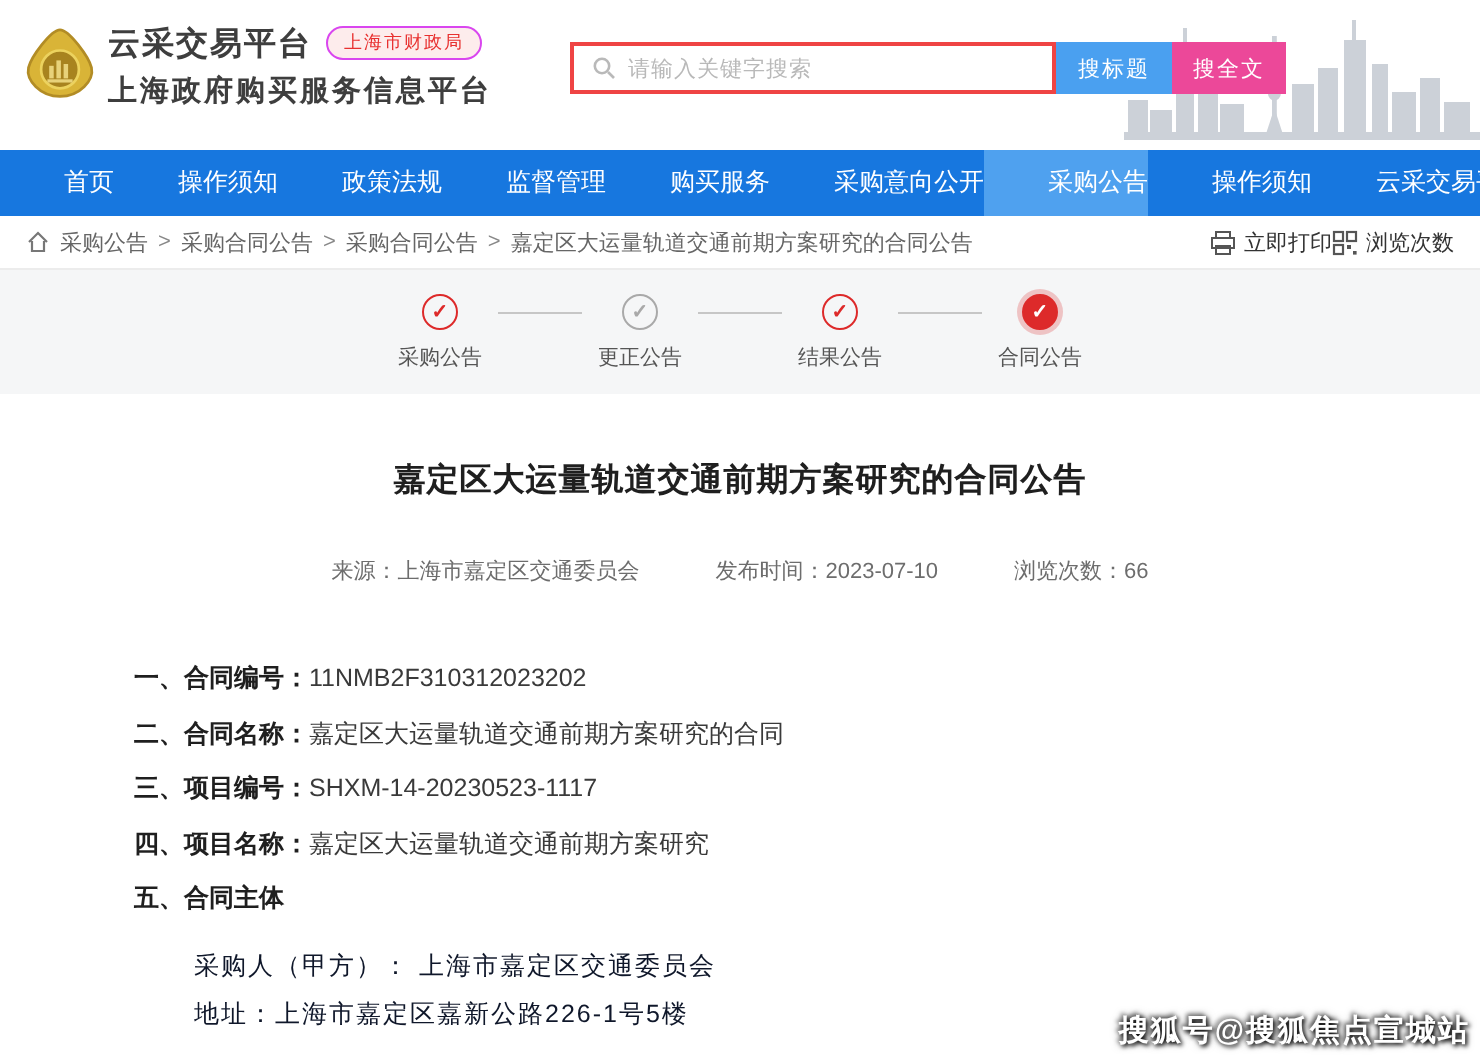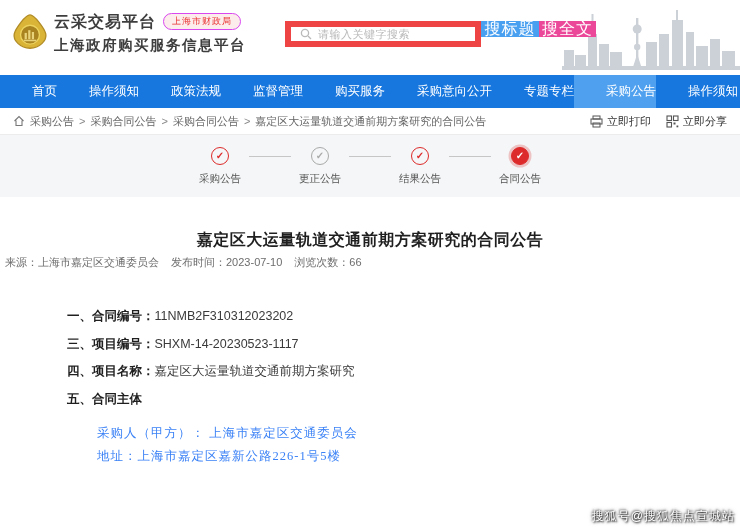--- a/index.html
+++ b/index.html
@@ -17,68 +17,68 @@
   .site-name { font-size: 16px; font-weight: bold; color: #3e3e3e; letter-spacing: 1px; }
   .site-badge {
     display: inline-block; margin-left: 7px; font-size: 9px; color: #e8302f;
     background: #fdecec; border: 1px solid #d946ef; border-radius: 9px;
     padding: 1px 8px; vertical-align: 3px; letter-spacing: 1px;
   }
   .site-sub { font-size: 14.5px; font-weight: bold; color: #3e3e3e; letter-spacing: 1.5px; margin-top: 3px; }
   .skyline { position: absolute; right: 0; top: 6px; width: 178px; height: 68px; z-index: 0; }
   .search { position: absolute; left: 285px; top: 21px; display: flex; z-index: 2; }
   .search-box {
-    width: 196px; height: 26px; border: 6px solid #ef4444; background: #fff;
+    width: 243px; height: 26px; border: 2px solid #ef4444; background: #fff;
     display: flex; align-items: center; gap: 6px; padding: 0 9px;
   }
   .search-placeholder { color: #b9b9b9; font-size: 11px; letter-spacing: 0.5px; }
-  .btn { height: 16px; color: #fff; font-size: 16px; display: flex; align-items: center; justify-content: center; cursor: pointer; letter-spacing: 1px; }
+  .btn { height: 26px; color: #fff; font-size: 11px; display: flex; align-items: center; justify-content: center; cursor: pointer; letter-spacing: 1px; }
   .btn-title { width: 58px; background: #4aa0f0; }
   .btn-full  { width: 57px; background: #ec4899; }
   
   .nav { height: 33px; background: #1777df; display: flex; position: relative; z-index: 2; }
   .nav-item { flex: 1; color: #fff; font-size: 12.5px; display: flex; align-items: center; justify-content: center; cursor: pointer; white-space: nowrap; padding-left: 32px; }
   .nav-item.active { background: #4fa1ef; }
   
   .crumbbar { height: 27px; background: #fff; border-bottom: 1px solid #ececec; display: flex; align-items: center; justify-content: space-between; padding: 0 13px; }
   .crumbs { display: flex; align-items: center; gap: 5px; font-size: 11px; color: #666; white-space: nowrap; }
   .crumbs svg { display: block; }
   .crumb-sep { color: #888; }
-  .crumb-actions { display: flex; align-items: center; gap: 15px; font-size: 11px; color: #333; white-space: nowrap; padding-left: 38px; }
+  .crumb-actions { display: flex; align-items: center; font-size: 11px; color: #333; white-space: nowrap; padding-left: 38px; }
   .action { display: flex; align-items: center; gap: 4px; cursor: pointer; }
   
   .stepsband { height: 62px; background: #f5f6f7; display: flex; align-items: center; justify-content: center; }
   .steps { display: flex; align-items: flex-start; }
   .step { display: flex; flex-direction: column; align-items: center; width: 58px; }
   .step-circle {
     width: 18px; height: 18px; border-radius: 50%; border: 1.5px solid;
     display: flex; align-items: center; justify-content: center; font-size: 10px; font-weight: bold;
   }
   .step.done .step-circle { border-color: #dd2a2a; color: #dd2a2a; }
   .step.inactive .step-circle { border-color: #a9a9a9; color: #a9a9a9; }
   .step.current .step-circle {
     background: #dd2a2a; border-color: #dd2a2a; color: #fff;
     box-shadow: 0 0 0 2.5px rgba(221,42,42,0.25);
   }
   .step-label { margin-top: 7px; font-size: 10.5px; color: #555; }
   .connector { width: 42px; height: 1px; background: #c6c6c6; margin-top: 9px; }
   
   .card { position: absolute; left: 5px; right: 5px; top: 197px; bottom: 0; background: #fff; }
   .article-title { text-align: center; margin-top: 33px; font-size: 16px; font-weight: bold; color: #1f1f1f; letter-spacing: 0.5px; }
-  .article-meta { margin-top: 4px; display: flex; gap: 12px; font-size: 11px; color: #6d6d6d; }
+  .article-meta { margin-top: 27px; display: flex; justify-content: center; gap: 38px; font-size: 11px; color: #6d6d6d; }
   .article-body { margin: 39px 0 0 62px; font-size: 12.5px; color: #2e2e2e; }
   .item { margin-bottom: 13.5px; line-height: 14px; }
   .item-label { font-weight: bold; color: #1f1f1f; }
   .item-value { color: #3a3a3a; }
-  .sub-items { margin: 20px 0 0 30px; font-family: Liberation Serif, serif; font-size: 12.5px; color: #3b82f6; }
+  .sub-items { margin: 20px 0 0 30px; font-family: Liberation Sans, sans-serif; font-size: 12.5px; color: #0f172a; }
   .sub-item { margin-bottom: 9.5px; line-height: 14px; letter-spacing: 1px; }
   
   .watermark {
     position: absolute; right: 5px; bottom: 4px; z-index: 5;
-    font-size: 12px; font-weight: normal; color: #fff; letter-spacing: 1px;
+    font-size: 15px; font-weight: bold; color: #fff; letter-spacing: 1px;
     text-shadow: 1px 1px 2px #000, -1px -1px 2px rgba(0,0,0,0.55), 0 0 4px rgba(0,0,0,0.5);
   }
 </style>
 </head>
 <body>
 
 <div class="header">
   <svg class="logo" viewBox="0 0 40 42">
     <path d="M20 2 C25 2 36 17 37.5 23 C39 30 31 39 20 39 C9 39 1 30 2.5 23 C4 17 15 2 20 2 Z" fill="#d9b437" stroke="#b28c25" stroke-width="1.5"></path>
     <circle cx="20" cy="24" r="10.5" fill="#a8831f" stroke="#ecd25e" stroke-width="1.5"></circle>
@@ -131,21 +131,20 @@
   </div>
 </div>
 
 <div class="nav">
   <div class="nav-item">首页</div>
   <div class="nav-item">操作须知</div>
   <div class="nav-item">政策法规</div>
   <div class="nav-item">监督管理</div>
   <div class="nav-item">购买服务</div>
   <div class="nav-item">采购意向公开</div>
-  <div class="nav-item">专题专栏</div>
   <div class="nav-item active">采购公告</div>
   <div class="nav-item">操作须知</div>
   <div class="nav-item">云采交易平台</div>
 </div>
 
 <div class="crumbbar">
   <div class="crumbs">
     <svg width="12" height="12" viewBox="0 0 12 12">
       <path d="M1.5 6 L6 1.5 L10.5 6 M3 5.5 V10.5 H9 V5.5" fill="none" stroke="#777" stroke-width="1.1"></path>
     </svg>
@@ -167,21 +166,21 @@
       <span>立即打印</span>
     </div>
     <div class="action">
       <svg width="13" height="13" viewBox="0 0 13 13">
         <rect x="1" y="1" width="4.5" height="4.5" fill="none" stroke="#555" stroke-width="1.1"></rect>
         <rect x="7.5" y="1" width="4.5" height="4.5" fill="none" stroke="#555" stroke-width="1.1"></rect>
         <rect x="1" y="7.5" width="4.5" height="4.5" fill="none" stroke="#555" stroke-width="1.1"></rect>
         <rect x="7.5" y="7.5" width="2" height="2" fill="#555"></rect>
         <rect x="10.5" y="10.5" width="1.8" height="1.8" fill="#555"></rect>
       </svg>
-      <span>立即分享</span>
+      <span>浏览次数</span>
     </div>
   </div>
 </div>
 
 <div class="stepsband">
   <div class="steps">
     <div class="step done">
       <div class="step-circle">
           <span>✓</span>
         </div>
@@ -217,20 +216,23 @@
     <span><span>来源：</span><span>上海市嘉定区交通委员会</span></span>
     <span><span>发布时间：</span><span>2023-07-10</span></span>
     <span><span>浏览次数：</span><span>66</span></span>
   </div>
 
   <div class="article-body">
     <div class="item">
       <span class="item-label">一、合同编号：</span><span class="item-value">11NMB2F310312023202</span>
     </div>
     <div class="item">
+      <span class="item-label">二、合同名称：</span><span class="item-value">嘉定区大运量轨道交通前期方案研究的合同</span>
+    </div>
+    <div class="item">
       <span class="item-label">三、项目编号：</span><span class="item-value">SHXM-14-20230523-1117</span>
     </div>
     <div class="item">
       <span class="item-label">四、项目名称：</span><span class="item-value">嘉定区大运量轨道交通前期方案研究</span>
     </div>
     <div class="item">
       <span class="item-label">五、合同主体</span>
     </div>
 
     <div class="sub-items">

